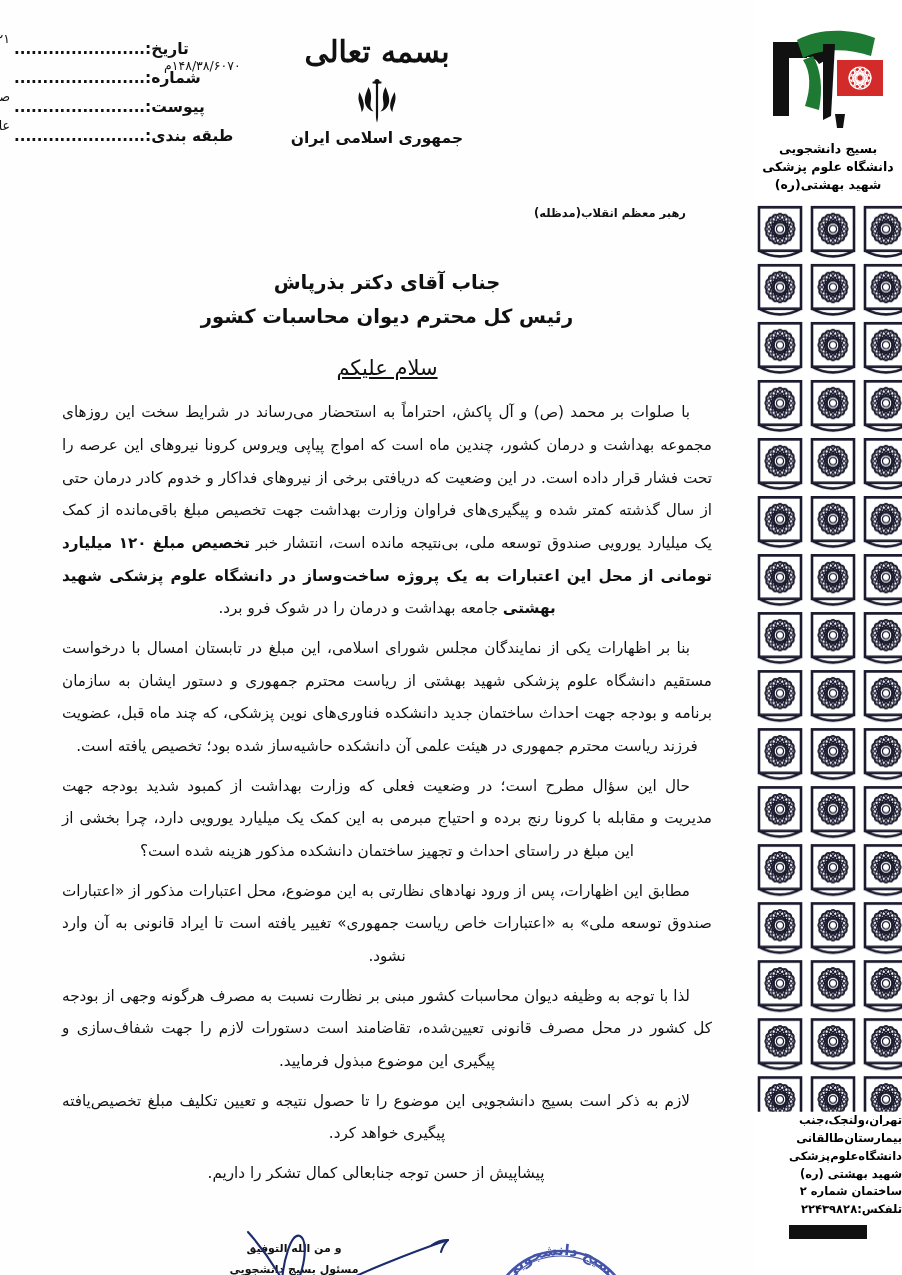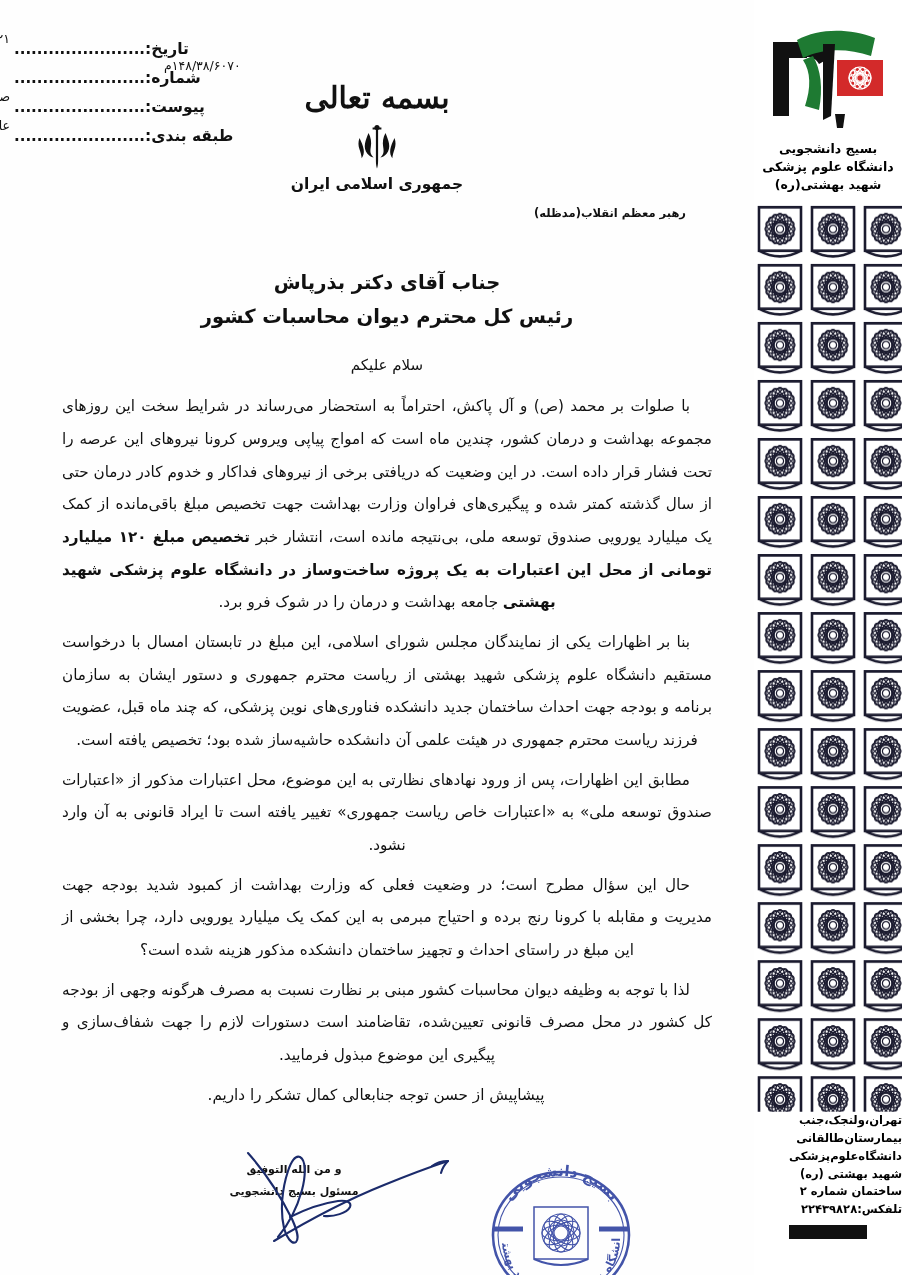--- a/index.html
+++ b/index.html
@@ -133,21 +133,20 @@
     position: absolute;
     top: 34px;
     left: 0; right: 0;
     text-align: center;
   }
   .basmala-text {
     font-size: 30px;
     font-weight: bold;
     font-family: "DejaVu Serif", "Liberation Serif", serif;
     letter-spacing: -1px;
-    margin-top: 46px;
   }
   .emblem {
     margin: 6px auto 2px auto;
     width: 54px;
     height: 52px;
   }
   .republic {
     font-size: 15.5px;
     font-weight: bold;
     letter-spacing: -0.3px;
@@ -186,21 +185,22 @@
     font-size: 19.5px;
     font-weight: bold;
     line-height: 1.75;
     letter-spacing: -0.4px;
   }
 
   .salutation {
     direction: rtl;
     text-align: center;
     margin: 22px 120px 0 140px;
-    font-size: 15px;
+    font-size: 21px;
+    text-decoration: underline;
   }
 
   
   .body-wrap {
     direction: rtl;
     margin: 16px 42px 0 62px;
     text-align: justify;
     text-align-last: center;
   }
   .para {
@@ -305,23 +305,24 @@
     <div class="addressee">
       <div class="addressee-line">جناب آقای دکتر بذرپاش</div>
       <div class="addressee-line">رئیس کل محترم دیوان محاسبات کشور</div>
     </div>
 
     <div class="salutation">سلام علیکم</div>
 
     <div class="body-wrap">
       <p class="para"><span>با صلوات بر محمد (ص) و آل پاکش، احتراماً به استحضار می‌رساند در شرایط سخت این روزهای مجموعه بهداشت و درمان کشور، چندین ماه است که امواج پیاپی ویروس کرونا نیروهای این عرصه را تحت فشار قرار داده است. در این وضعیت که دریافتی برخی از نیروهای فداکار و خدوم کادر درمان حتی از سال گذشته کمتر شده و پیگیری‌های فراوان وزارت بهداشت جهت تخصیص مبلغ باقی‌مانده از کمک یک میلیارد یورویی صندوق توسعه ملی، بی‌نتیجه مانده است، انتشار خبر </span><b>تخصیص مبلغ ۱۲۰ میلیارد تومانی از محل این اعتبارات به یک پروژه ساخت‌وساز در دانشگاه علوم پزشکی شهید بهشتی</b><span> جامعه بهداشت و درمان را در شوک فرو برد.</span></p>
       <p class="para">بنا بر اظهارات یکی از نمایندگان مجلس شورای اسلامی، این مبلغ در تابستان امسال با درخواست مستقیم دانشگاه علوم پزشکی شهید بهشتی از ریاست محترم جمهوری و دستور ایشان به سازمان برنامه و بودجه جهت احداث ساختمان جدید دانشکده فناوری‌های نوین پزشکی، که چند ماه قبل، عضویت فرزند ریاست محترم جمهوری در هیئت علمی آن دانشکده حاشیه‌ساز شده بود؛ تخصیص یافته است.</p>
+      <p class="para">حال این سؤال مطرح است؛ در وضعیت فعلی که وزارت بهداشت از کمبود شدید بودجه جهت مدیریت و مقابله با کرونا رنج برده و احتیاج مبرمی به این کمک یک میلیارد یورویی دارد، چرا بخشی از این مبلغ در راستای احداث و تجهیز ساختمان دانشکده مذکور هزینه شده است؟</p>
       <p class="para">مطابق این اظهارات، پس از ورود نهادهای نظارتی به این موضوع، محل اعتبارات مذکور از «اعتبارات صندوق توسعه ملی» به «اعتبارات خاص ریاست جمهوری» تغییر یافته است تا ایراد قانونی به آن وارد نشود.</p>
-      <p class="para">حال این سؤال مطرح است؛ در وضعیت فعلی که وزارت بهداشت از کمبود شدید بودجه جهت مدیریت و مقابله با کرونا رنج برده و احتیاج مبرمی به این کمک یک میلیارد یورویی دارد، چرا بخشی از این مبلغ در راستای احداث و تجهیز ساختمان دانشکده مذکور هزینه شده است؟</p>
       <p class="para">لذا با توجه به وظیفه دیوان محاسبات کشور مبنی بر نظارت نسبت به مصرف هرگونه وجهی از بودجه کل کشور در محل مصرف قانونی تعیین‌شده، تقاضامند است دستورات لازم را جهت شفاف‌سازی و پیگیری این موضوع مبذول فرمایید.</p>
+      <p class="para">لازم به ذکر است بسیج دانشجویی این موضوع را تا حصول نتیجه و تعیین تکلیف مبلغ تخصیص‌یافته پیگیری خواهد کرد.</p>
       <p class="para">پیشاپیش از حسن توجه جنابعالی کمال تشکر را داریم.</p>
     </div>
 
     <div class="sign-area">
 
       <div class="sign-block">
         <div class="sign-line">و من الله التوفیق</div>
         <div class="sign-line">مسئول بسیج دانشجویی</div>
 
       </div>

